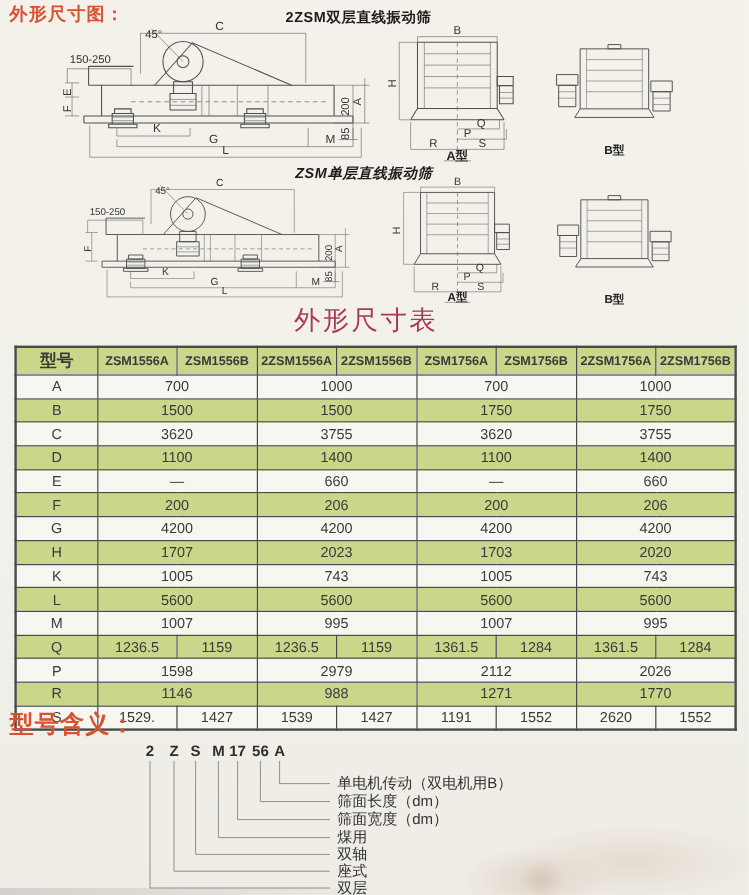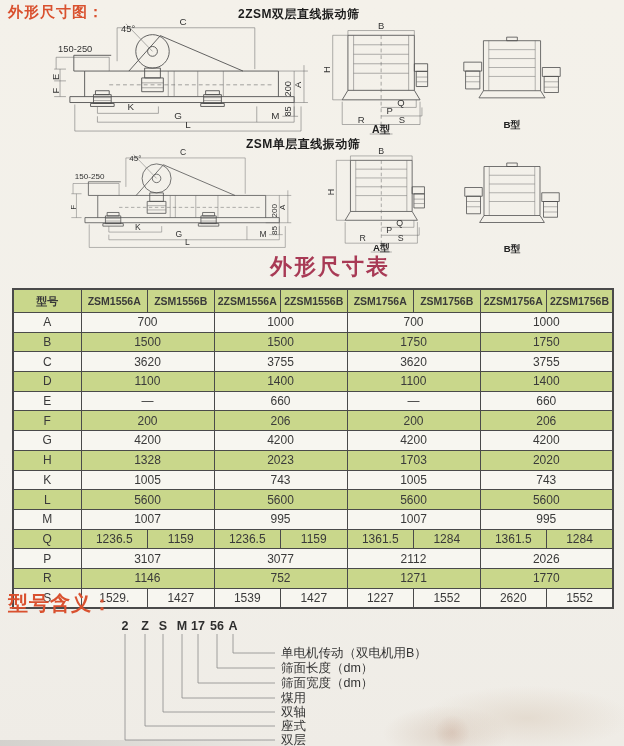--- a/index.html
+++ b/index.html
@@ -5,43 +5,43 @@
   html,body{margin:0;padding:0;}
   .page{
     position:relative;width:624px;height:746px;overflow:hidden;
     background:linear-gradient(180deg,#f4f1ea 0%,#f2f0ea 60%,#efece6 100%);
     font-family:"Liberation Sans","DejaVu Sans",sans-serif;
     color:#333;
   }
   .title-red{position:absolute;font-weight:bold;color:#d9512f;letter-spacing:1px;}
   .t-dim{left:8px;top:3px;font-size:15px;}
   .t-model{left:8px;top:590px;font-size:20px;}
-  .t-table{position:absolute;left:270px;top:252px;font-size:22px;font-weight:bold;color:#a83a55;letter-spacing:2px;}
+  .t-table{position:absolute;left:245px;top:252px;font-size:22px;font-weight:normal;color:#a83a55;letter-spacing:2px;}
   .sub-title{position:absolute;font-size:12px;font-weight:bold;color:#1c1c1c;letter-spacing:0.5px;}
   .sub1{left:238px;top:6px;}
-  .sub2{left:246px;top:136px;}
+  .sub2{left:246px;top:136px;font-style:italic;}
   svg{position:absolute;overflow:visible;}
   svg text{font-family:"Liberation Sans","DejaVu Sans",sans-serif;fill:#333;}
   .struct{stroke:#4f4f4f;stroke-width:0.9;fill:none;}
   .thin{stroke:#6a6a6a;stroke-width:0.55;fill:none;}
   .dash{stroke:#6a6a6a;stroke-width:0.6;fill:none;stroke-dasharray:4,3;}
   .dimtxt{font-size:9.5px;}
   .lettertxt{font-size:10px;}
   .typetxt{font-size:11px;font-weight:bold;fill:#222;}
   .dim-table{
     position:absolute;left:12px;top:288px;width:600px;
     border-collapse:collapse;table-layout:fixed;
     background:#f7f6f0;border:2px solid #4a4a4a;
   }
   .dim-table th,.dim-table td{
     border:1px solid #4a4a4a;text-align:center;padding:0;
     color:#3a3a3a;overflow:hidden;white-space:nowrap;
   }
   .dim-table th{height:22px;font-size:10.5px;font-weight:bold;background:#c9d78b;}
-  .dim-table th:first-child{font-size:11px;}
+  .dim-table th:first-child{font-size:14px;}
   .dim-table td{height:18.7px;font-size:12px;line-height:18px;}
   .dim-table tr.shaded td{background:#c9d78b;}
   .dim-table td.rowlabel{font-size:12px;}
   .meaning-svg text{font-size:12.5px;}
   .meaning-svg .code{font-size:12.5px;font-weight:bold;fill:#2e2e2e;}
   .meaning-svg .mline{stroke:#8a8a8a;stroke-width:0.8;fill:none;}
   .watermark{
     position:absolute;left:300px;top:684px;width:324px;height:62px;
     background:
       radial-gradient(ellipse 150px 46px at 70% 55%, rgba(222,210,196,0.65), rgba(222,210,196,0) 70%),
@@ -283,21 +283,21 @@
         </tr>
         <tr>
           <td class="rowlabel">G</td>
           <td colspan="2">4200</td>
           <td colspan="2">4200</td>
           <td colspan="2">4200</td>
           <td colspan="2">4200</td>
         </tr>
         <tr class="shaded">
           <td class="rowlabel">H</td>
-          <td colspan="2">1328</td>
+          <td colspan="2">1707</td>
           <td colspan="2">2023</td>
           <td colspan="2">1703</td>
           <td colspan="2">2020</td>
         </tr>
         <tr>
           <td class="rowlabel">K</td>
           <td colspan="2">1005</td>
           <td colspan="2">743</td>
           <td colspan="2">1005</td>
           <td colspan="2">743</td>
@@ -322,39 +322,39 @@
           <td colspan="1">1159</td>
           <td colspan="1">1236.5</td>
           <td colspan="1">1159</td>
           <td colspan="1">1361.5</td>
           <td colspan="1">1284</td>
           <td colspan="1">1361.5</td>
           <td colspan="1">1284</td>
         </tr>
         <tr>
           <td class="rowlabel">P</td>
-          <td colspan="2">3107</td>
-          <td colspan="2">3077</td>
+          <td colspan="2">1598</td>
+          <td colspan="2">2979</td>
           <td colspan="2">2112</td>
           <td colspan="2">2026</td>
         </tr>
         <tr class="shaded">
           <td class="rowlabel">R</td>
           <td colspan="2">1146</td>
-          <td colspan="2">752</td>
+          <td colspan="2">988</td>
           <td colspan="2">1271</td>
           <td colspan="2">1770</td>
         </tr>
         <tr>
           <td class="rowlabel">S</td>
           <td colspan="1">1529.</td>
           <td colspan="1">1427</td>
           <td colspan="1">1539</td>
           <td colspan="1">1427</td>
-          <td colspan="1">1227</td>
+          <td colspan="1">1191</td>
           <td colspan="1">1552</td>
           <td colspan="1">2620</td>
           <td colspan="1">1552</td>
         </tr>
       </tbody>
   </table>
 
   <div class="title-red t-model">型号含义：</div>
 
   <svg class="meaning-svg" style="left:105px;top:616px;" width="519" height="130" viewBox="0 0 519 130">

